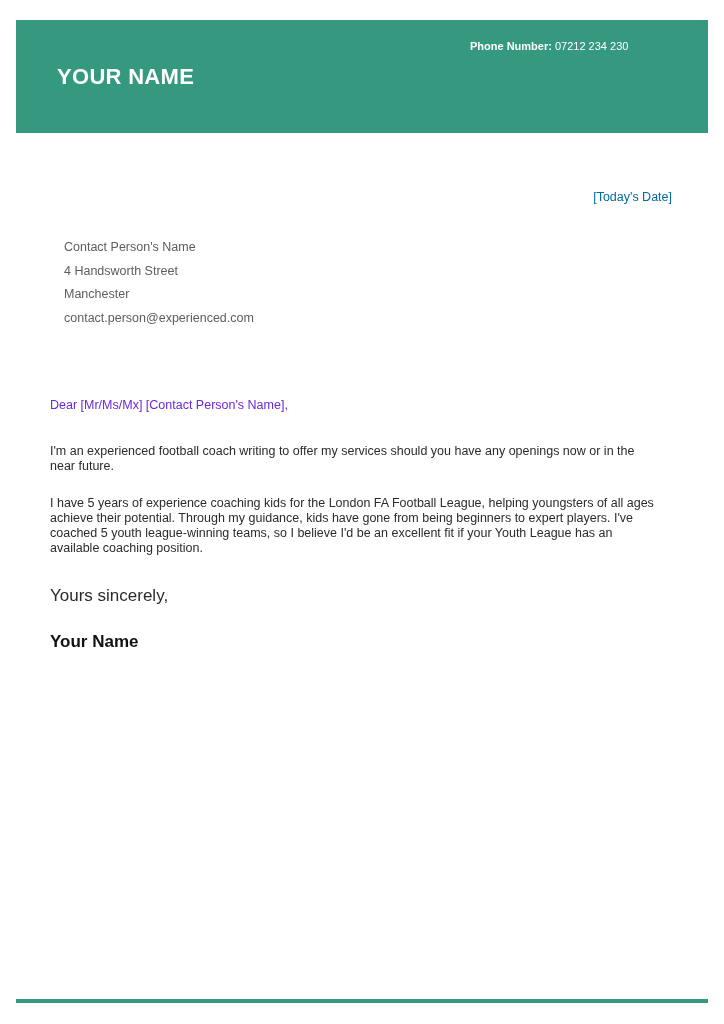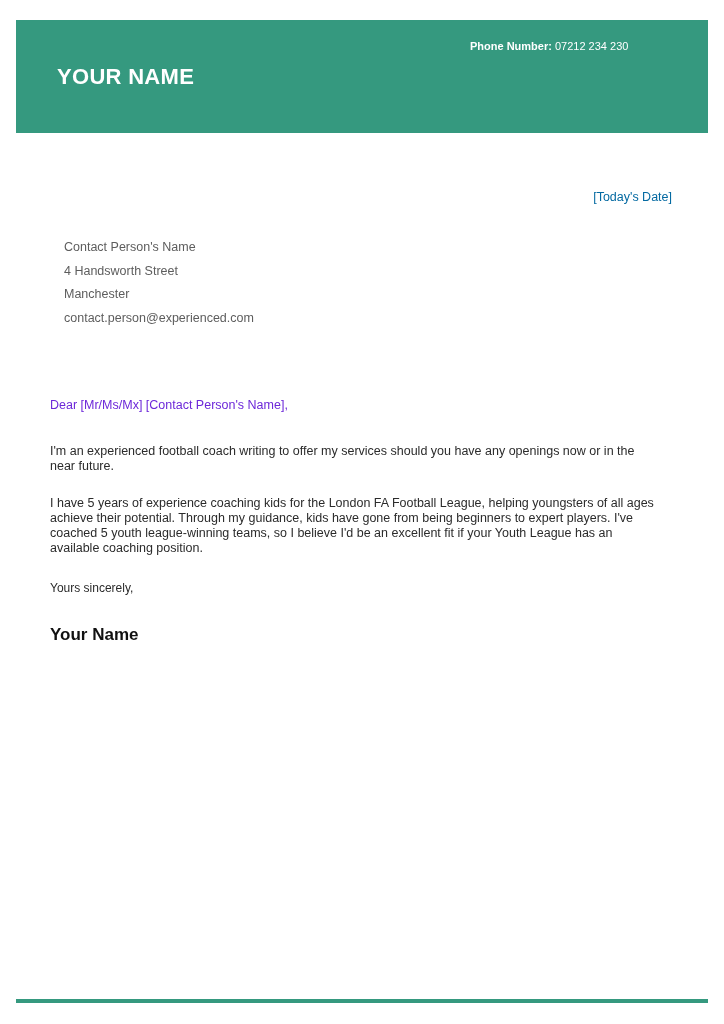--- a/index.html
+++ b/index.html
@@ -112,25 +112,25 @@
 
   .para {
     font-size: 12.5px;
     color: #2b2b2b;
     line-height: 15px;
     margin: 0 0 22px 0;
     text-align: left;
   }
 
   .para.p2 {
-    margin-bottom: 23px;
+    margin-bottom: 30px;
   }
 
   .signoff {
-    font-size: 12px;
+    font-size: 17px;
     color: #2b2b2b;
     line-height: 19px;
     margin: 0 0 26px 0;
   }
 
   .signature {
     font-size: 17px;
     font-weight: bold;
     color: #111111;
     line-height: 22px;

